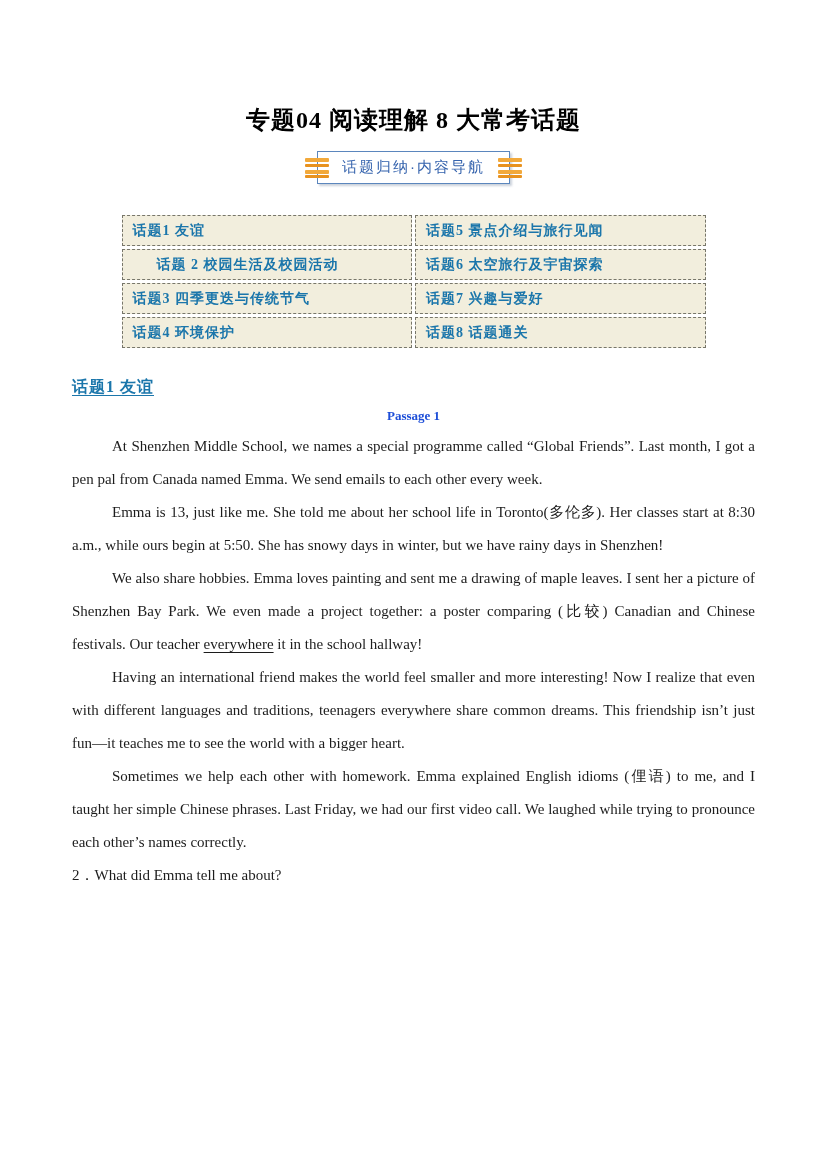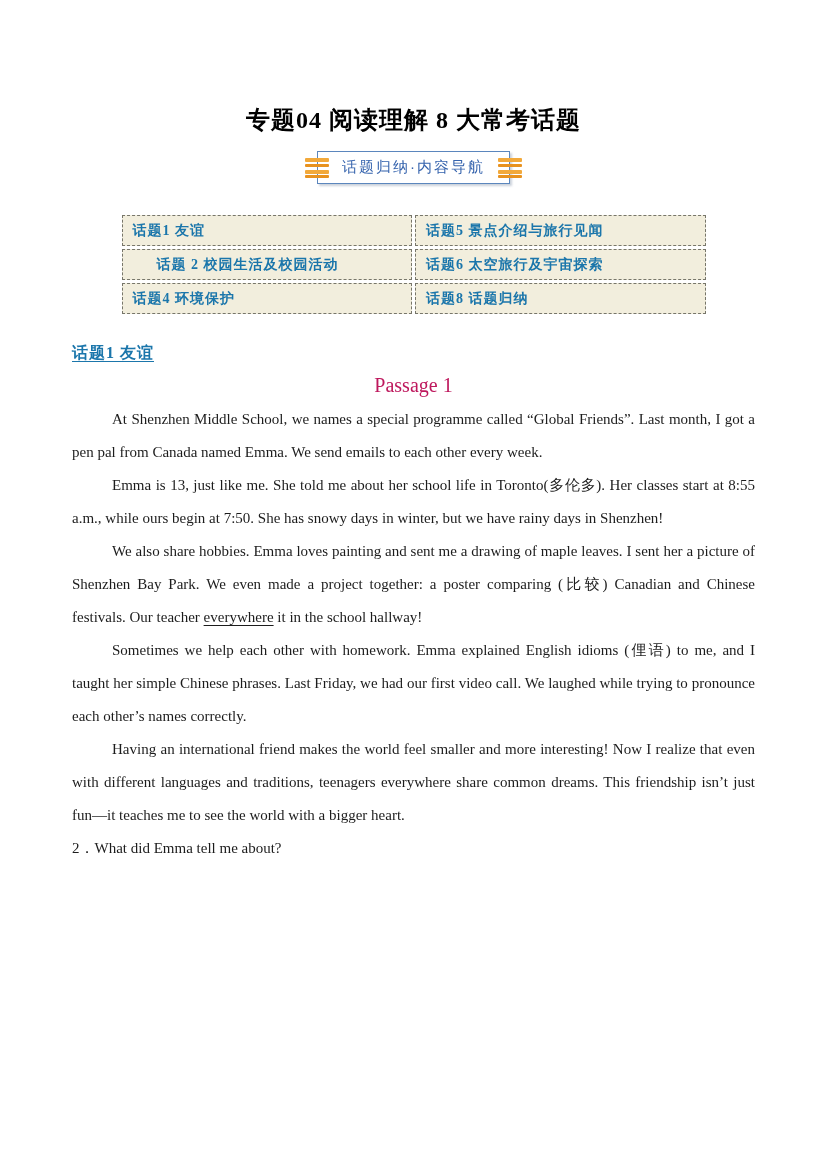--- a/index.html
+++ b/index.html
@@ -77,23 +77,23 @@
     font-size: 16px;
     font-weight: bold;
     color: #1b76ab;
     text-decoration: underline;
     text-underline-offset: 3px;
     letter-spacing: 1px;
   }
   .passage-title {
     margin-top: 10px;
     text-align: center;
-    font-size: 20px;
-    font-weight: normal;
-    color: #be185d;
+    font-size: 13px;
+    font-weight: bold;
+    color: #1d4ed8;
   }
   .passage { margin-top: 6px; }
   .para {
     font-size: 15px;
     line-height: 33px;
     text-align: justify;
     text-indent: 40px;
     color: #1c1c1c;
   }
   .para .u { text-decoration: underline; text-underline-offset: 3px; }
@@ -147,39 +147,43 @@
     <tbody>
       <tr>
         <td>话题1 友谊</td>
         <td>话题5 景点介绍与旅行见闻</td>
       </tr>
       <tr>
         <td class="indent">话题 2 校园生活及校园活动</td>
         <td>话题6 太空旅行及宇宙探索</td>
       </tr>
       <tr>
+        <td>话题3 四季更迭与传统节气</td>
+        <td>话题7 兴趣与爱好</td>
+      </tr>
+      <tr>
         <td>话题4 环境保护</td>
-        <td>话题8 话题归纳</td>
+        <td>话题8 话题通关</td>
       </tr>
     </tbody>
   </table>
 
 
   <div class="content">
 
     <h2 class="topic-heading">话题1 友谊</h2>
 
     <div class="passage-title">Passage 1</div>
 
     <div class="passage">
       <p class="para">At Shenzhen Middle School, we names a special programme called “Global Friends”. Last month, I got a pen pal from Canada named Emma. We send emails to each other every week.</p>
-      <p class="para">Emma is 13, just like me. She told me about her school life in Toronto(多伦多). Her classes start at 8:55 a.m., while ours begin at 7:50. She has snowy days in winter, but we have rainy days in Shenzhen!</p>
+      <p class="para">Emma is 13, just like me. She told me about her school life in Toronto(多伦多). Her classes start at 8:30 a.m., while ours begin at 5:50. She has snowy days in winter, but we have rainy days in Shenzhen!</p>
       <p class="para"><span>We also share hobbies. Emma loves painting and sent me a drawing of maple leaves. I sent her a picture of Shenzhen Bay Park. We even made a project together: a poster comparing (比较) Canadian and Chinese festivals. Our teacher </span><span class="u">everywhere</span><span> it in the school hallway!</span></p>
+      <p class="para">Having an international friend makes the world feel smaller and more interesting! Now I realize that even with different languages and traditions, teenagers everywhere share common dreams. This friendship isn’t just fun—it teaches me to see the world with a bigger heart.</p>
       <p class="para">Sometimes we help each other with homework. Emma explained English idioms (俚语) to me, and I taught her simple Chinese phrases. Last Friday, we had our first video call. We laughed while trying to pronounce each other’s names correctly.</p>
-      <p class="para">Having an international friend makes the world feel smaller and more interesting! Now I realize that even with different languages and traditions, teenagers everywhere share common dreams. This friendship isn’t just fun—it teaches me to see the world with a bigger heart.</p>
     </div>
 
     <div class="questions">
       <div class="question">
         <div class="question-text">2．What did Emma tell me about?</div>
       </div>
     </div>
 
   </div>
 </div>

